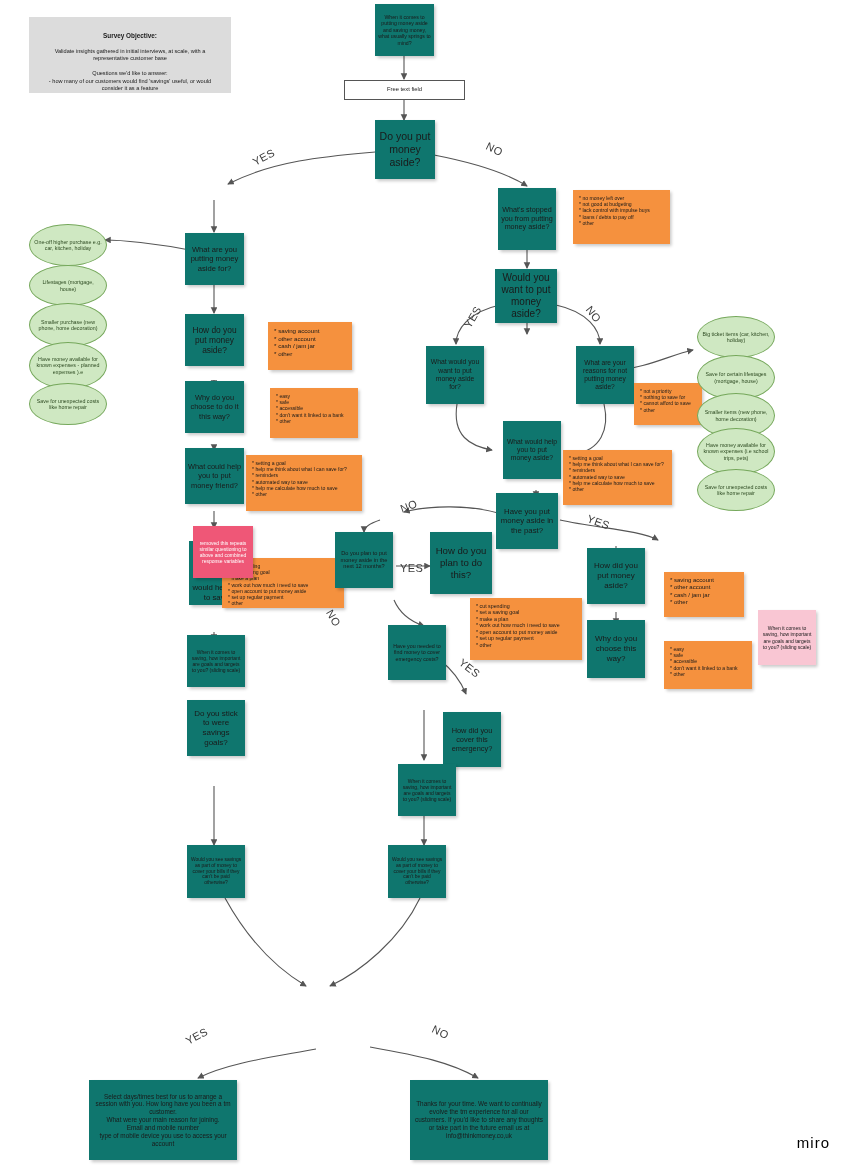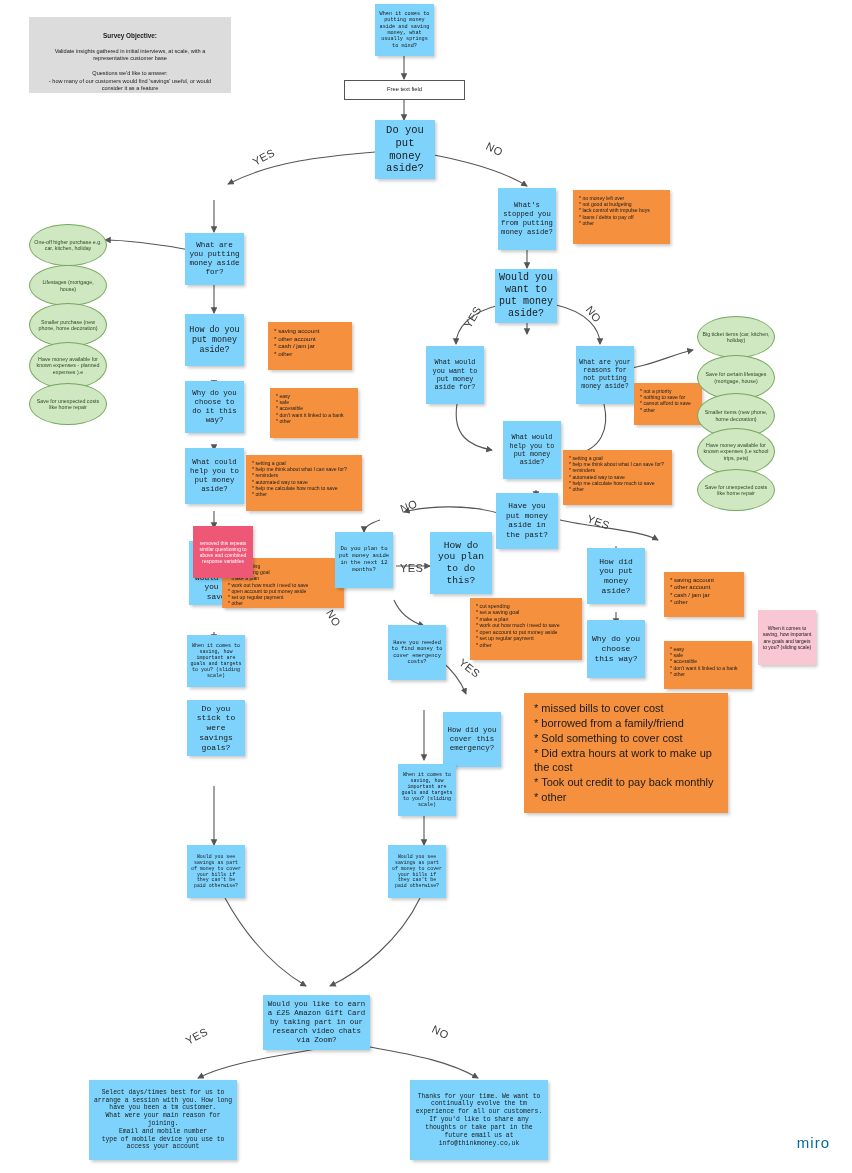--- a/index.html
+++ b/index.html
@@ -30,23 +30,22 @@
     box-sizing: border-box;
     display: flex;
     align-items: center;
     justify-content: center;
     text-align: center;
     line-height: 1.22;
     white-space: pre-line;
     overflow: hidden;
   }
   .sticky-yellow {
-    background: #7dd3fc;
+    background: #0f766e;
     box-shadow: 1.5px 2px 3px rgba(0,0,0,0.22);
-    font-family: Liberation Mono, monospace;
   }
   .sticky-pink {
     background: #f9c6d3;
     box-shadow: 1.5px 2px 3px rgba(0,0,0,0.22);
   }
   .sticky-pink-hot {
     background: #ef5777;
     color: #ffffff;
     box-shadow: 1.5px 2px 3px rgba(0,0,0,0.22);
   }
@@ -89,21 +88,21 @@
   .rot-e { transform: rotate(38deg); }
   .rot-f { transform: rotate(60deg); }
   .rot-g { transform: rotate(-20deg); }
   .rot-h { transform: rotate(20deg); }
   .watermark {
     position: absolute;
     right: 22px;
     bottom: 22px;
     font-size: 15px;
     letter-spacing: 1px;
-    color: #0369a1;
+    color: #000000;
     font-family: "Liberation Sans", sans-serif;
   }
 </style>
 </head>
 <body>
 
 <div id="board">
 
   <svg id="edges" viewBox="0 0 852 1173">
     <defs>
@@ -180,21 +179,21 @@
 * other</div>
 
   <div class="node sticky-yellow" style="left:185px; top:381px; width:59px; height:52px; font-size:7.4px; padding:3px;">Why do you choose to do it this way?</div>
 
   <div class="node sticky-orange" style="left:270px; top:388px; width:88px; height:50px; font-size:5.1px;">* easy
 * safe
 * accessible
 * don't want it linked to a bank
 * other</div>
 
-  <div class="node sticky-yellow" style="left:185px; top:448px; width:59px; height:56px; font-size:7.4px; padding:3px;">What could help you to put money aside?</div>
+  <div class="node sticky-yellow" style="left:185px; top:448px; width:59px; height:56px; font-size:7.4px; padding:3px;">What could help you to put money friend?</div>
 
   <div class="node sticky-orange" style="left:246px; top:455px; width:116px; height:56px; font-size:5.1px;">* setting a goal
 * help me think about what I can save for?
 * reminders
 * automated way to save
 * help me calculate how much to save
 * other</div>
 
   <div class="node sticky-yellow" style="left:189px; top:541px; width:59px; height:64px; font-size:7.8px; padding:3px; align-items:flex-end;">would help you to save?</div>
 
@@ -276,26 +275,20 @@
 * open account to put money aside
 * set up regular payment
 * other</div>
 
   <div class="node sticky-yellow" style="left:388px; top:625px; width:58px; height:55px; font-size:5.3px; padding:3px;">Have you needed to find money to cover emergency costs?</div>
 
   <div class="edge-label rot-e" style="left:458px; top:662px;">YES</div>
 
   <div class="node sticky-yellow" style="left:443px; top:695px; width:58px; height:55px; font-size:7.4px; padding:3px;margin-top:17px;">How did you cover this emergency?</div>
 
-  <div class="node sticky-orange" style="left:524px; top:693px; width:204px; height:120px; font-size:11px; padding:8px 10px; line-height:1.35;">* missed bills to cover cost
-* borrowed from a family/friend
-* Sold something to cover cost
-* Did extra hours at work to make up the cost
-* Took out credit to pay back monthly
-* other</div>
 
   <div class="node sticky-yellow" style="left:398px; top:764px; width:58px; height:52px; font-size:5px; padding:3px;">When it comes to saving, how important are goals and targets to you? (sliding scale)</div>
 
   <div class="node sticky-yellow" style="left:388px; top:845px; width:58px; height:53px; font-size:4.9px; padding:3px;">Would you see savings as part of money to cover your bills if they can't be paid otherwise?</div>
 
   <div class="node sticky-yellow" style="left:587px; top:548px; width:58px; height:56px; font-size:8px; padding:3px;">How did you put money aside?</div>
 
   <div class="node sticky-orange" style="left:664px; top:572px; width:80px; height:45px; font-size:6px;">* saving account
 * other account
 * cash / jam jar
@@ -304,21 +297,20 @@
   <div class="node sticky-yellow" style="left:587px; top:620px; width:58px; height:58px; font-size:8px; padding:3px;">Why do you choose this way?</div>
 
   <div class="node sticky-orange" style="left:664px; top:641px; width:88px; height:48px; font-size:5.1px;">* easy
 * safe
 * accessible
 * don't want it linked to a bank
 * other</div>
 
   <div class="node sticky-pink" style="left:758px; top:610px; width:58px; height:55px; font-size:5px; padding:3px;">When it comes to saving, how important are goals and targets to you? (sliding scale)</div>
 
-  <div class="node sticky-yellow" style="left:263px; top:995px; width:107px; height:55px; font-size:7.4px; padding:4px;">Would you like to earn a £25 Amazon Gift Card by taking part in our research video chats via Zoom?</div>
 
   <div class="edge-label rot-a" style="left:185px; top:1030px;">YES</div>
   <div class="edge-label rot-b" style="left:432px; top:1026px;">NO</div>
 
   <div class="node sticky-yellow" style="left:89px; top:1080px; width:148px; height:80px; font-size:6.4px; padding:4px;">Select days/times  best for us to arrange a session with you. How long have you been a tm customer.
 What were your main reason for joining.
 Email  and mobile number
 type of mobile device you use to access your account</div>
 
   <div class="node sticky-yellow" style="left:410px; top:1080px; width:138px; height:80px; font-size:6.4px; padding:4px;">Thanks for your time. We want to continually evolve the tm experience for all our customers. If you'd like to share any thoughts or take part in the future email us at info@thinkmoney.co,uk</div>

